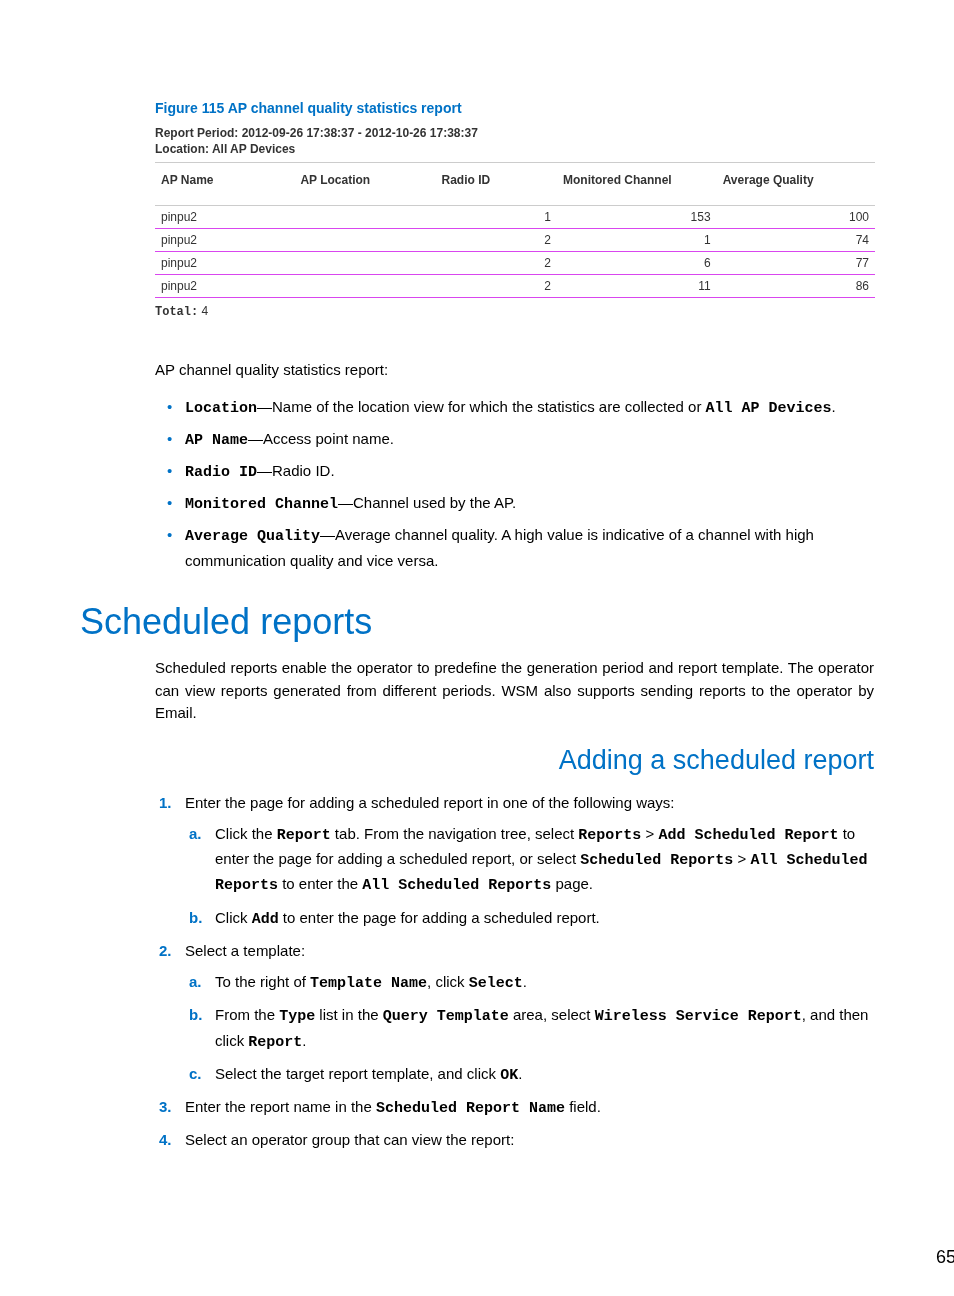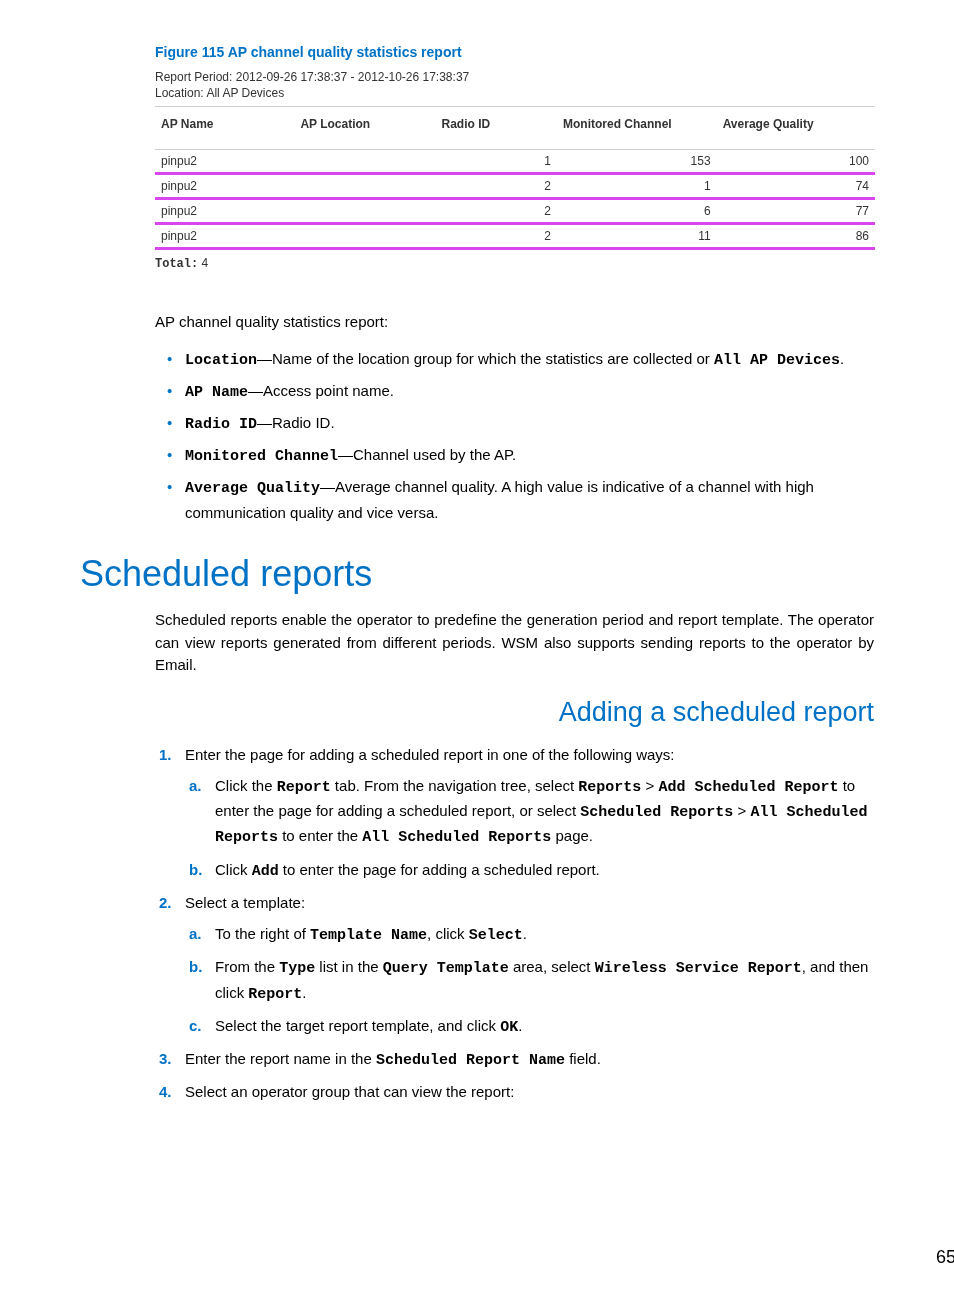--- a/index.html
+++ b/index.html
@@ -8,61 +8,62 @@
     padding: 0;
     background: #fff;
     font-family: Arial, Helvetica, sans-serif;
     color: #000;
   }
   .page {
     width: 954px;
     height: 1296px;
     position: relative;
     box-sizing: border-box;
-    padding: 44px 80px 40px 80px;
+    padding: 100px 80px 40px 80px;
   }
   .figure-caption {
     color: #0072c6;
     font-weight: bold;
     font-size: 14px;
     margin-left: 75px;
     margin-bottom: 10px;
   }
   .report-title {
     font-size: 30px;
     font-weight: bold;
     margin-left: 75px;
     margin-bottom: 6px;
     letter-spacing: 0.2px;
   }
   .meta-line {
     margin-left: 75px;
     font-size: 12px;
     color: #333;
     margin-top: 2px;
+    font-weight: bold;
   }
   table.report {
     margin-left: 75px;
     border-collapse: collapse;
     width: 720px;
     font-size: 12px;
     margin-top: 6px;
     color: #333;
   }
   table.report th {
     text-align: left;
     font-weight: bold;
     padding: 10px 6px 18px 6px;
     border-bottom: 1px solid #ccc;
     border-top: 1px solid #ccc;
     color: #333;
   }
   table.report td {
     padding: 4px 6px;
-    border-bottom: 3px solid #d946ef;
+    border-bottom: 1px solid #d946ef;
   }
   .right { text-align: right; }
   .total-line {
     margin-left: 75px;
     font-size: 12px;
     margin-top: 6px;
     color: #333;
   }
   .body-text {
     margin-left: 75px;
@@ -211,21 +212,21 @@
     </tbody>
   </table>
   <div class="total-line">
     <b>Total:</b>
     <span>4</span>
   </div>
 
   <div class="body-text">AP channel quality statistics report:</div>
 
   <ul class="def-list">
-    <li><b>Location</b><span>—Name of the location group for which the statistics are collected or </span><b>All AP Devices</b><span>.</span></li>
+    <li><b>Location</b><span>—Name of the location view for which the statistics are collected or </span><b>All AP Devices</b><span>.</span></li>
     <li><b>AP Name</b><span>—Access point name.</span></li>
     <li><b>Radio ID</b><span>—Radio ID.</span></li>
     <li><b>Monitored Channel</b><span>—Channel used by the AP.</span></li>
     <li><b>Average Quality</b><span>—Average channel quality. A high value is indicative of a channel with high communication quality and vice versa.</span></li>
   </ul>
 
   <div class="h1">Scheduled reports</div>
   <div class="para">Scheduled reports enable the operator to predefine the generation period and report template. The operator can view reports generated from different periods. WSM also supports sending reports to the operator by Email.</div>
 
   <div class="h2">Adding a scheduled report</div>

